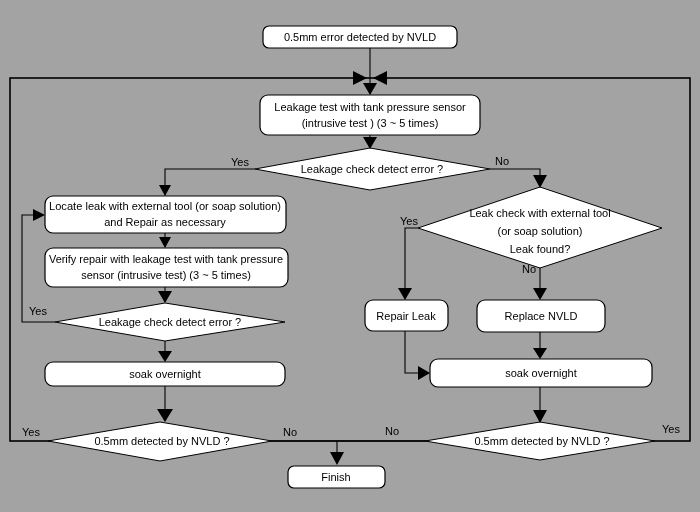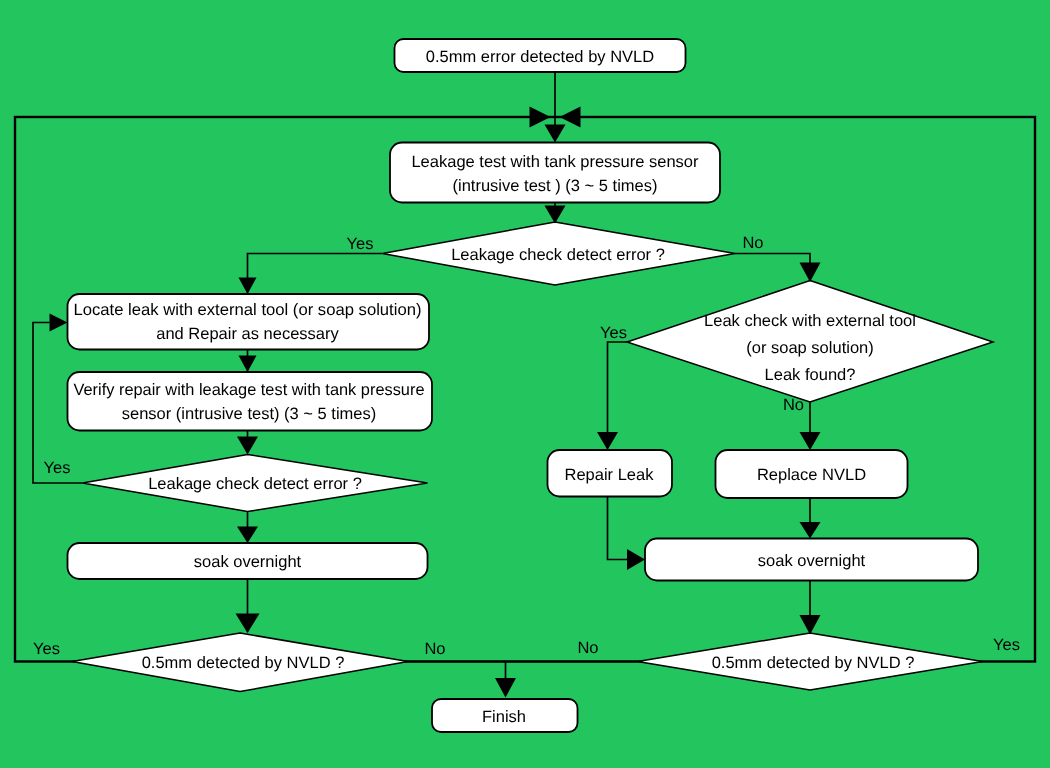--- a/index.html
+++ b/index.html
@@ -1,16 +1,16 @@
 <!DOCTYPE html>
 <html><head>
 <meta charset="utf-8">
 <style>
   html,body { margin:0; padding:0; background:#ffffff; }
-  .canvas { position:relative; width:700px; height:512px; background:#22c55e; overflow:hidden; }
+  .canvas { position:relative; width:700px; height:512px; background:#a3a3a3; overflow:hidden; }
   svg { display:block; }
   .outer { fill:none; stroke:#000000; stroke-width:1.6; }
   .ln    { fill:none; stroke:#000000; stroke-width:1.1; }
   .box   { fill:#ffffff; stroke:#000000; stroke-width:1.2; }
   .dia   { fill:#ffffff; stroke:#000000; stroke-width:1; }
   .ah    { fill:#000000; stroke:none; }
   text   { font-family:"Liberation Sans", sans-serif; font-size:11px; fill:#000000; }
   .lbl   { font-size:11px; }
 </style>
 </head>

